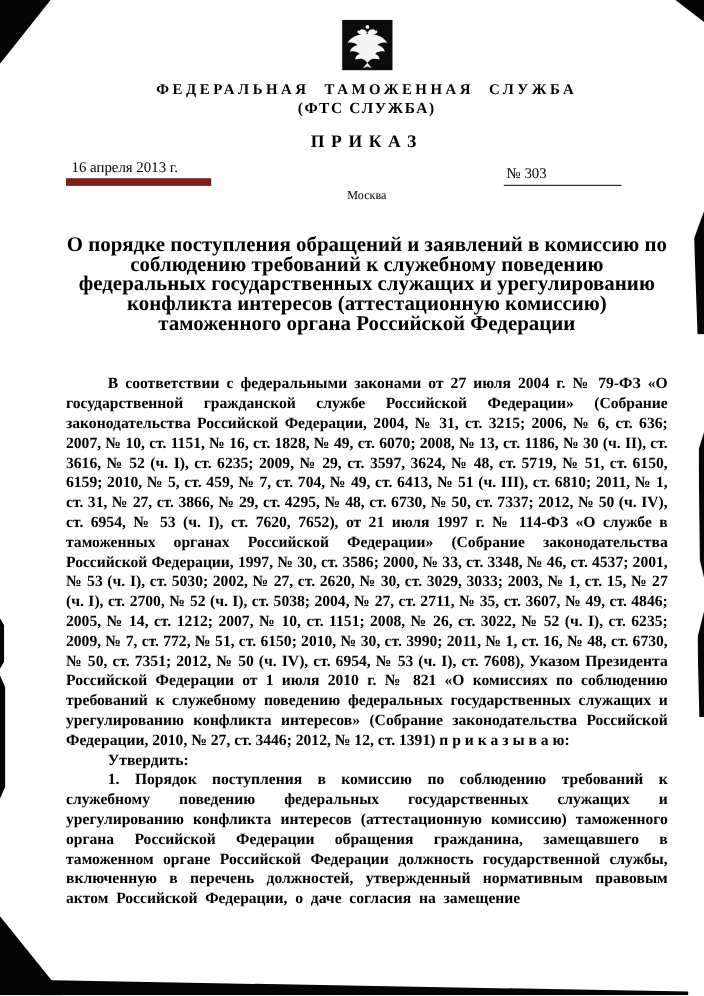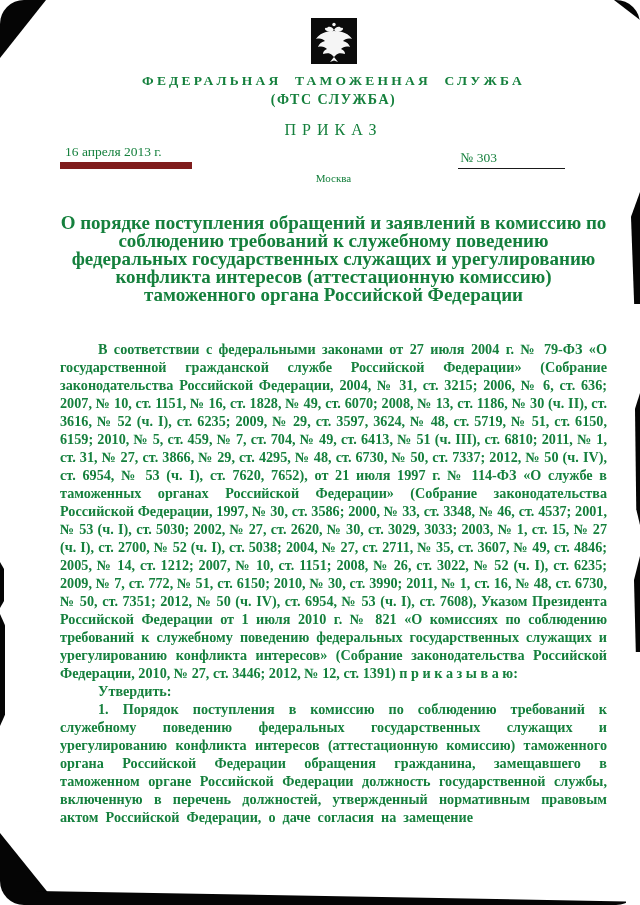--- a/index.html
+++ b/index.html
@@ -3,22 +3,21 @@
 <meta charset="utf-8">
 <style>
   html, body { margin: 0; padding: 0; background: #ffffff; }
   .page {
     position: relative;
     width: 640px;
     height: 905px;
     background: #ffffff;
     overflow: hidden;
     font-family: "Liberation Serif", "DejaVu Serif", serif;
-    color: #15803d;
-    border-radius: 24px;
+    color: #000000;
   }
   
   .art { position: absolute; background: #050505; }
   .art-tl { left: 0; top: 0; width: 46px; height: 58px;
             clip-path: polygon(0 0, 100% 0, 0 100%); }
   .art-tr { right: 0; top: 0; width: 26px; height: 20px;
             clip-path: polygon(0 0, 100% 0, 100% 100%); }
   .art-r1 { right: 0; top: 192px; width: 9px; height: 112px;
             clip-path: polygon(100% 0, 0 22%, 35% 100%, 100% 100%); }
   .art-r2 { right: 0; top: 393px; width: 5px; height: 132px;
@@ -39,21 +38,21 @@
   .org-name {
     margin-top: 9px; text-align: center; font-weight: bold;
     font-size: 13.5px; letter-spacing: 3.2px; word-spacing: 7px;
     white-space: nowrap;
   }
   .org-abbr {
     margin-top: 3px; text-align: center; font-weight: bold;
     font-size: 14px; letter-spacing: 1.5px;
   }
   .doc-type {
-    margin-top: 13px; text-align: center; font-weight: normal;
+    margin-top: 13px; text-align: center; font-weight: bold;
     font-size: 16px; letter-spacing: 6px;
   }
   .date-row {
     margin-top: 4px; display: flex; justify-content: space-between;
     align-items: flex-end; font-size: 13.5px; line-height: 17px;
   }
   .doc-date {
     border-bottom: 7px solid #7f1d1d;
     padding: 0 30px 2px 5px;
   }

